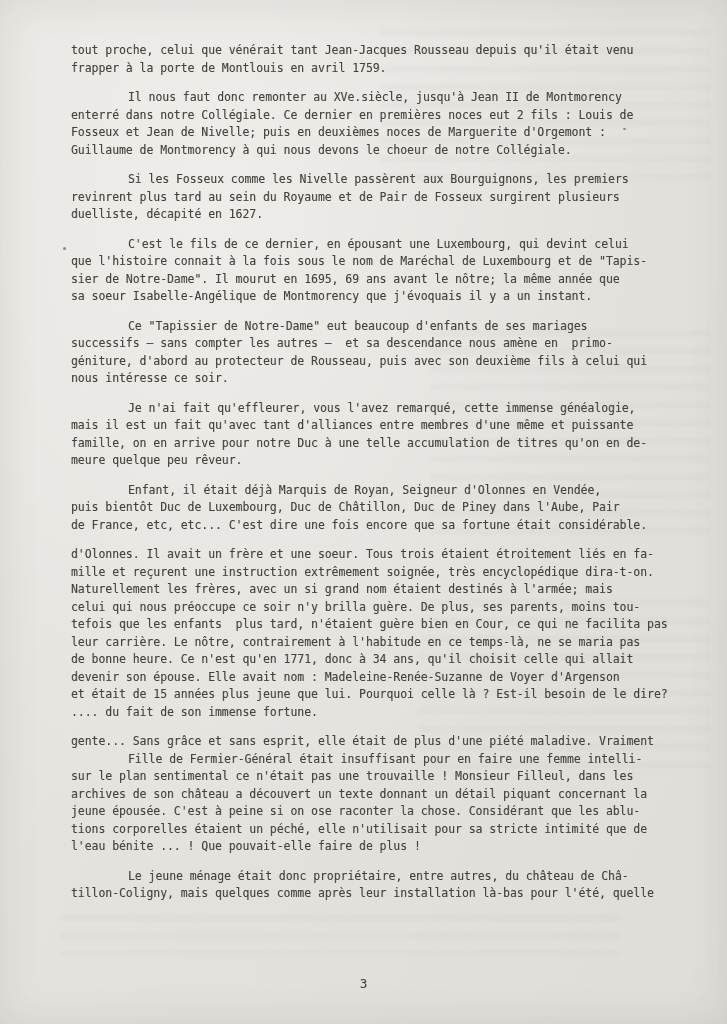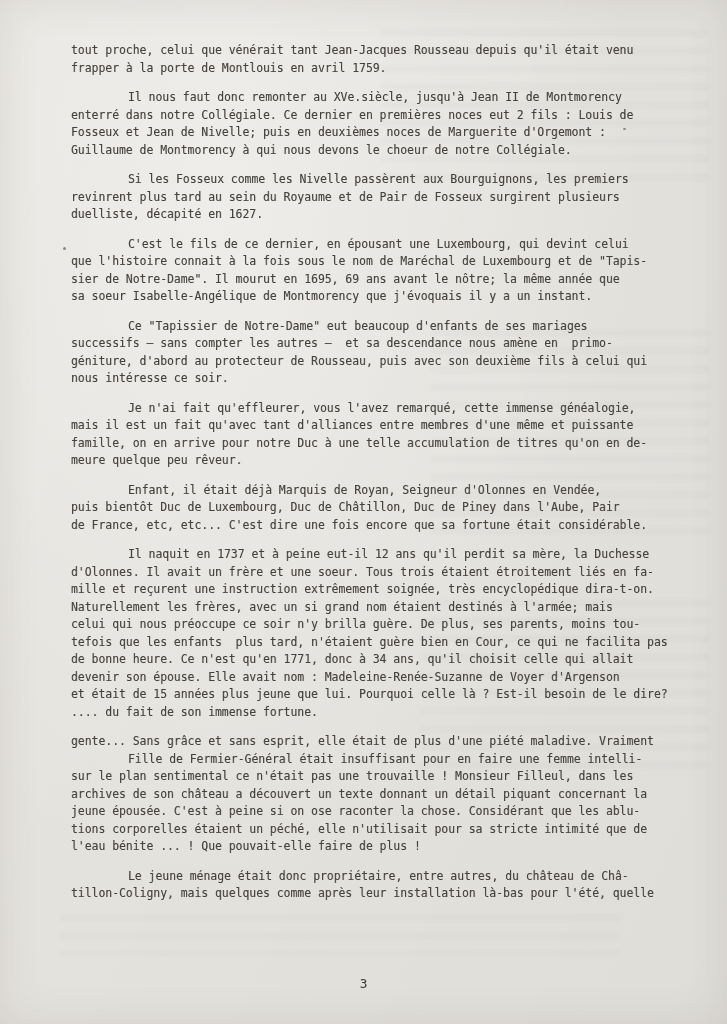--- a/index.html
+++ b/index.html
@@ -90,26 +90,26 @@
         <span class="line">mais il est un fait qu'avec tant d'alliances entre membres d'une même et puissante</span>
         <span class="line">famille, on en arrive pour notre Duc à une telle accumulation de titres qu'on en de-</span>
         <span class="line">meure quelque peu rêveur.</span>
       </p>
       <p>
         <span class="line indent">Enfant, il était déjà Marquis de Royan, Seigneur d'Olonnes en Vendée,</span>
         <span class="line">puis bientôt Duc de Luxembourg, Duc de Châtillon, Duc de Piney dans l'Aube, Pair</span>
         <span class="line">de France, etc, etc... C'est dire une fois encore que sa fortune était considérable.</span>
       </p>
       <p>
-        <span class="line indent">Il naquit en 1737 et à peine eut-il 12 ans qu'il perdit sa mère, la Duchesse</span>
         <span class="line">d'Olonnes. Il avait un frère et une soeur. Tous trois étaient étroitement liés en fa-</span>
         <span class="line">mille et reçurent une instruction extrêmement soignée, très encyclopédique dira-t-on.</span>
         <span class="line">Naturellement les frères, avec un si grand nom étaient destinés à l'armée; mais</span>
         <span class="line">celui qui nous préoccupe ce soir n'y brilla guère. De plus, ses parents, moins tou-</span>
         <span class="line">tefois que les enfants  plus tard, n'étaient guère bien en Cour, ce qui ne facilita pas</span>
+        <span class="line">leur carrière. Le nôtre, contrairement à l'habitude en ce temps-là, ne se maria pas</span>
         <span class="line">de bonne heure. Ce n'est qu'en 1771, donc à 34 ans, qu'il choisit celle qui allait</span>
         <span class="line">devenir son épouse. Elle avait nom : Madeleine-Renée-Suzanne de Voyer d'Argenson</span>
         <span class="line">et était de 15 années plus jeune que lui. Pourquoi celle là ? Est-il besoin de le dire?</span>
         <span class="line">.... du fait de son immense fortune.</span>
       </p>
       <p>
         <span class="line">gente... Sans grâce et sans esprit, elle était de plus d'une piété maladive. Vraiment</span>
         <span class="line indent">Fille de Fermier-Général était insuffisant pour en faire une femme intelli-</span>
         <span class="line">sur le plan sentimental ce n'était pas une trouvaille ! Monsieur Filleul, dans les</span>
         <span class="line">archives de son château a découvert un texte donnant un détail piquant concernant la</span>

